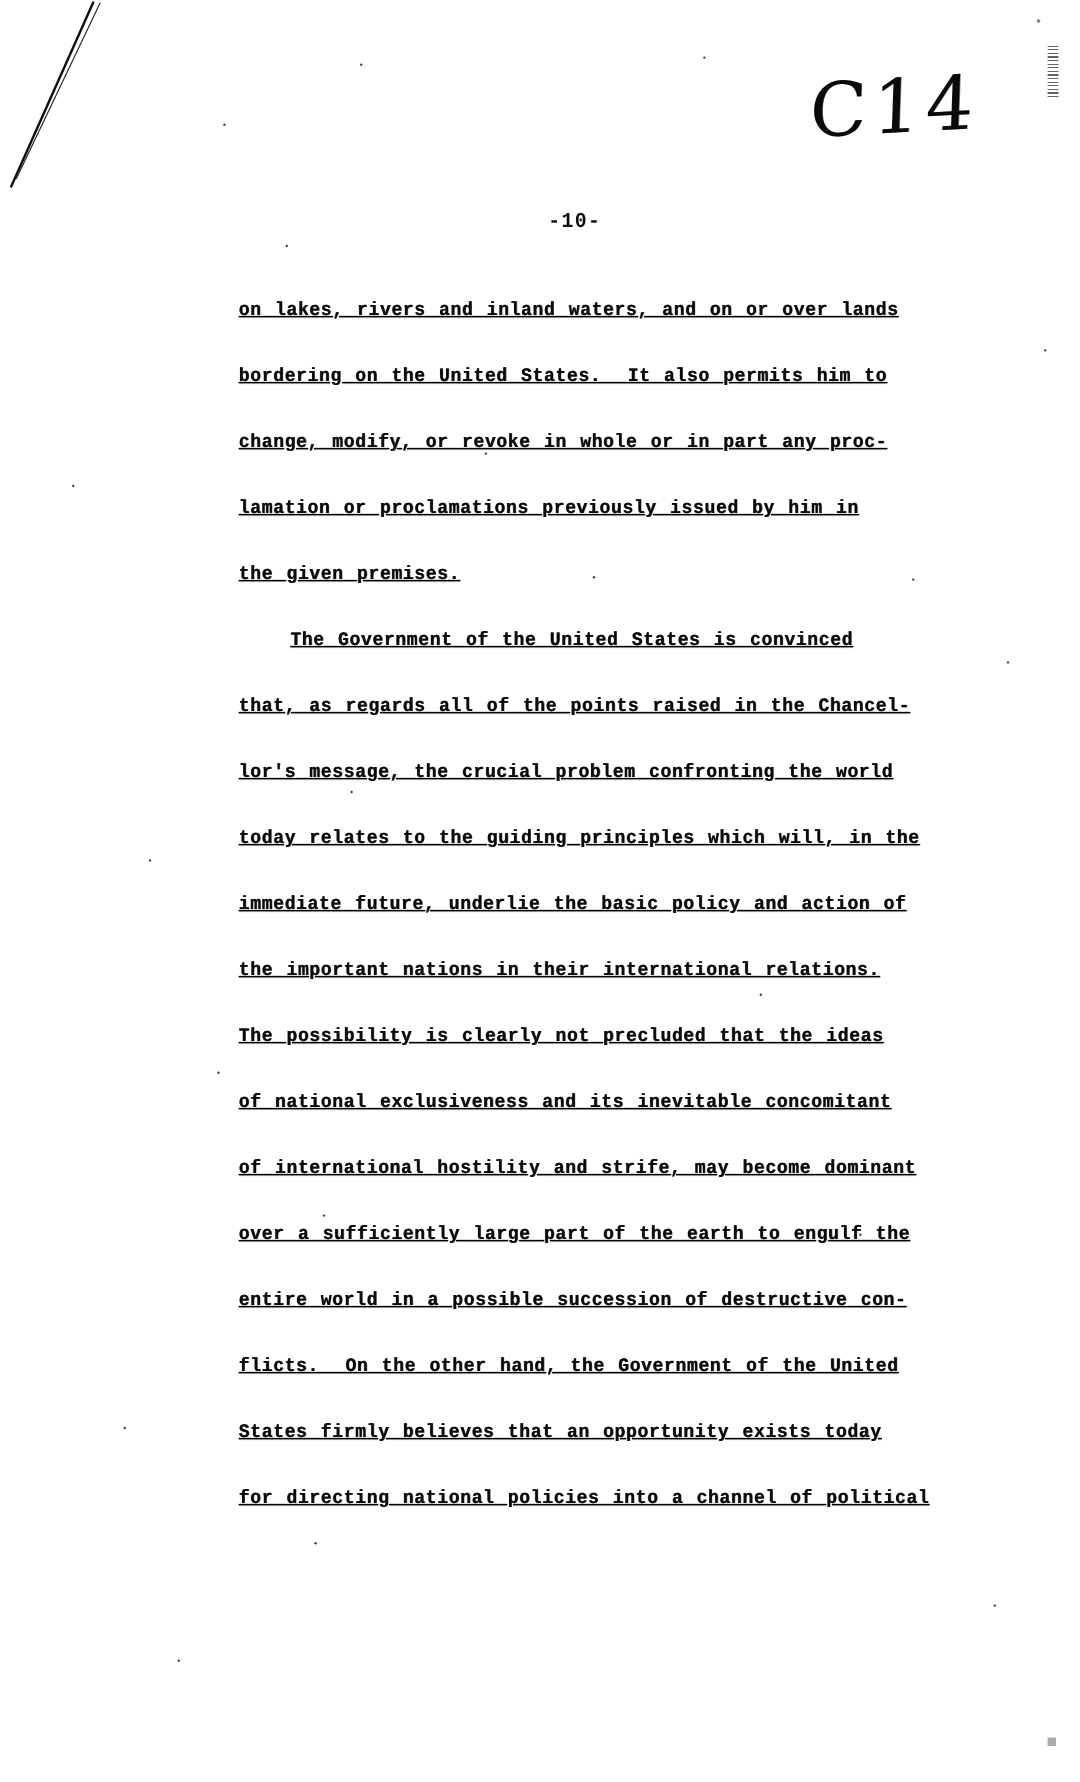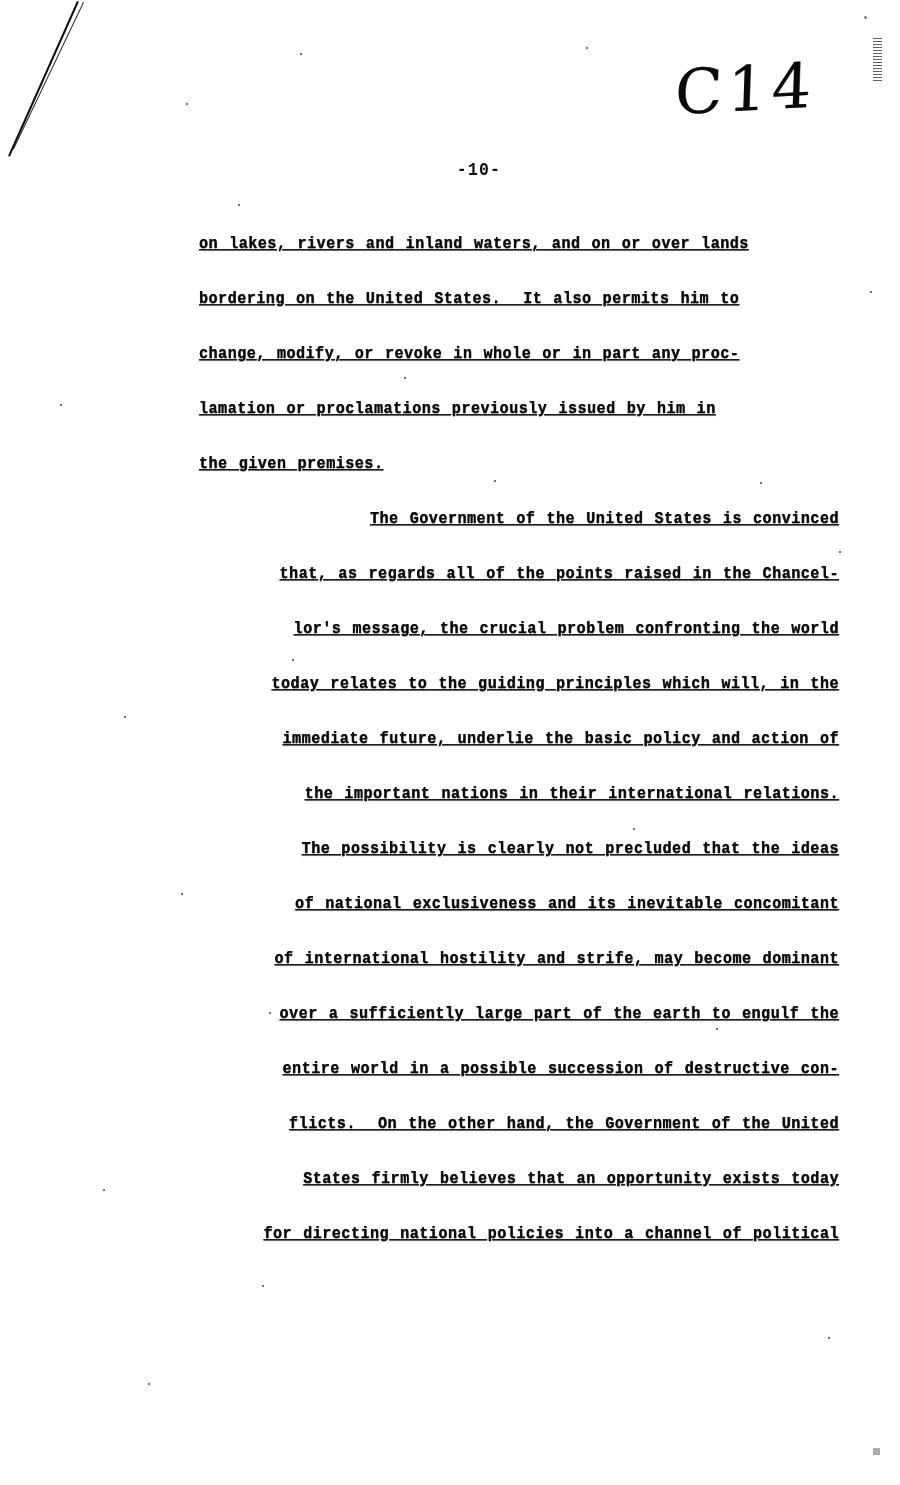--- a/index.html
+++ b/index.html
@@ -102,21 +102,21 @@
     transform-origin: left top;
     white-space: nowrap;
     text-shadow: 0.5px 0 0 rgba(0,0,0,0.45);
   }
 
   
 
   #typed-block {
     position: absolute;
     left: 199px;
-    top: 160px;
+    top: 174px;
     width: 640px;
   }
 
   .page-number {
     text-align: center;
     width: 560px;
     font-size: 16.5px;
     font-weight: bold;
     letter-spacing: 1.2px;
     color: #101010;
@@ -125,21 +125,20 @@
     transform-origin: center top;
   }
 
   .para {
     margin: 0;
     padding: 0;
     text-decoration: underline;
   }
   .para + .para {
     margin-top: 0;
-    text-align: right;
   }
 
   .line {
     font-size: 15px;
     line-height: 55px;
     height: 55px;
     letter-spacing: 0.55px;
     word-spacing: 1.5px;
     color: #0b0b0b;
     font-weight: bold;

